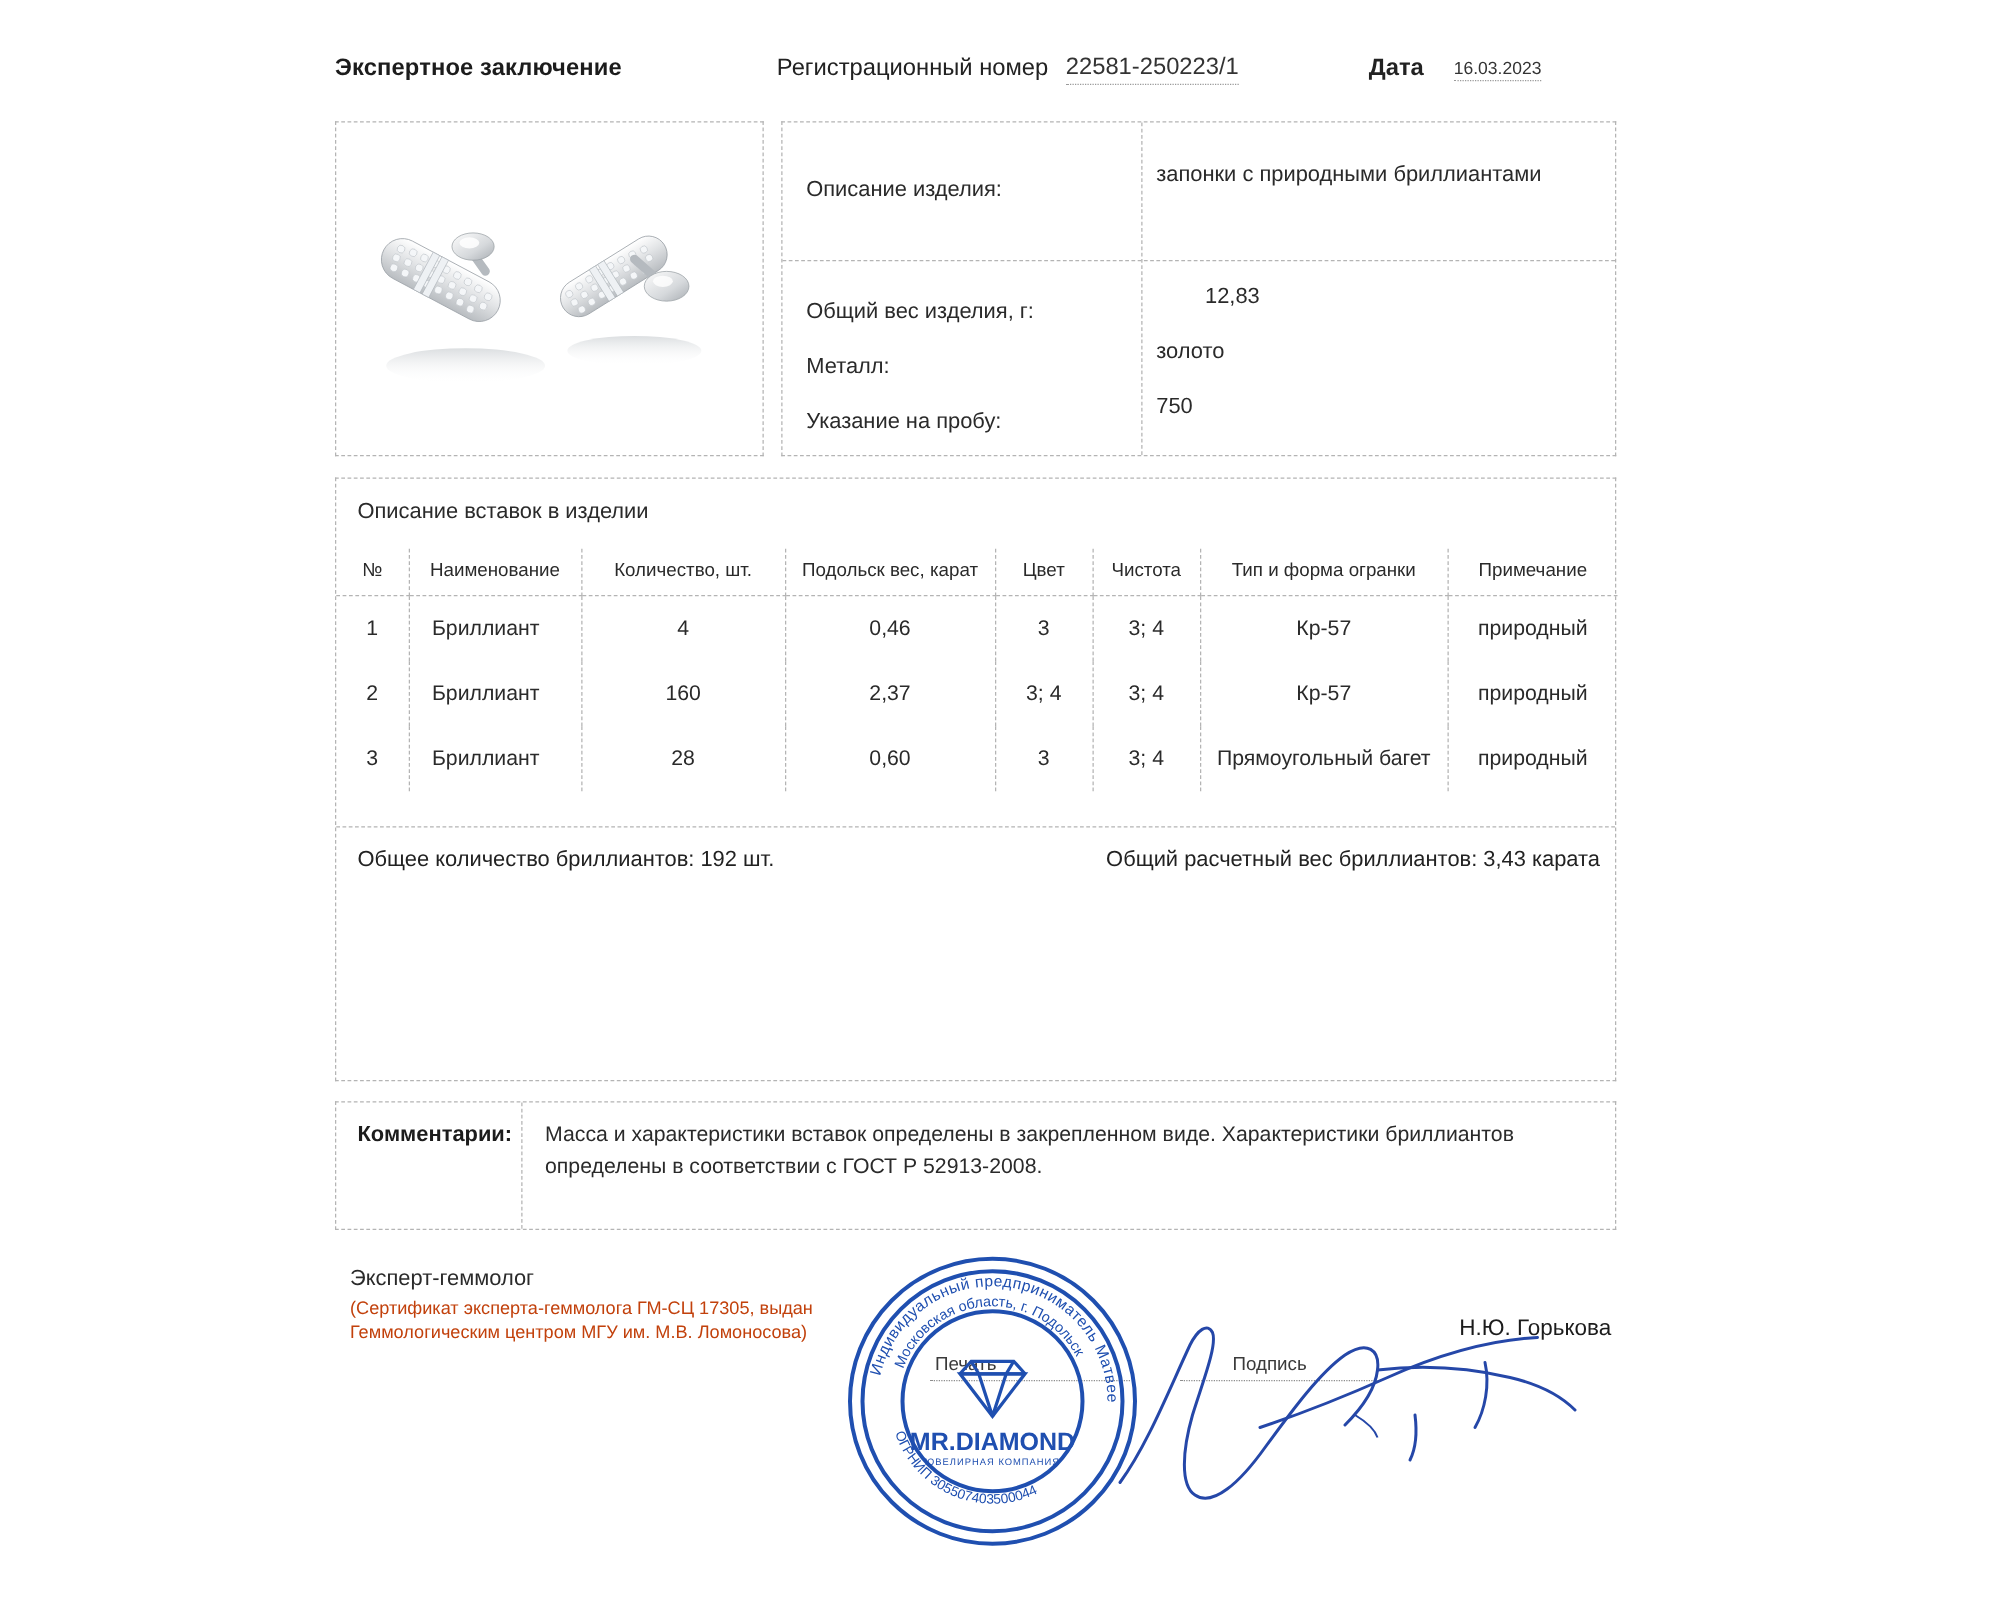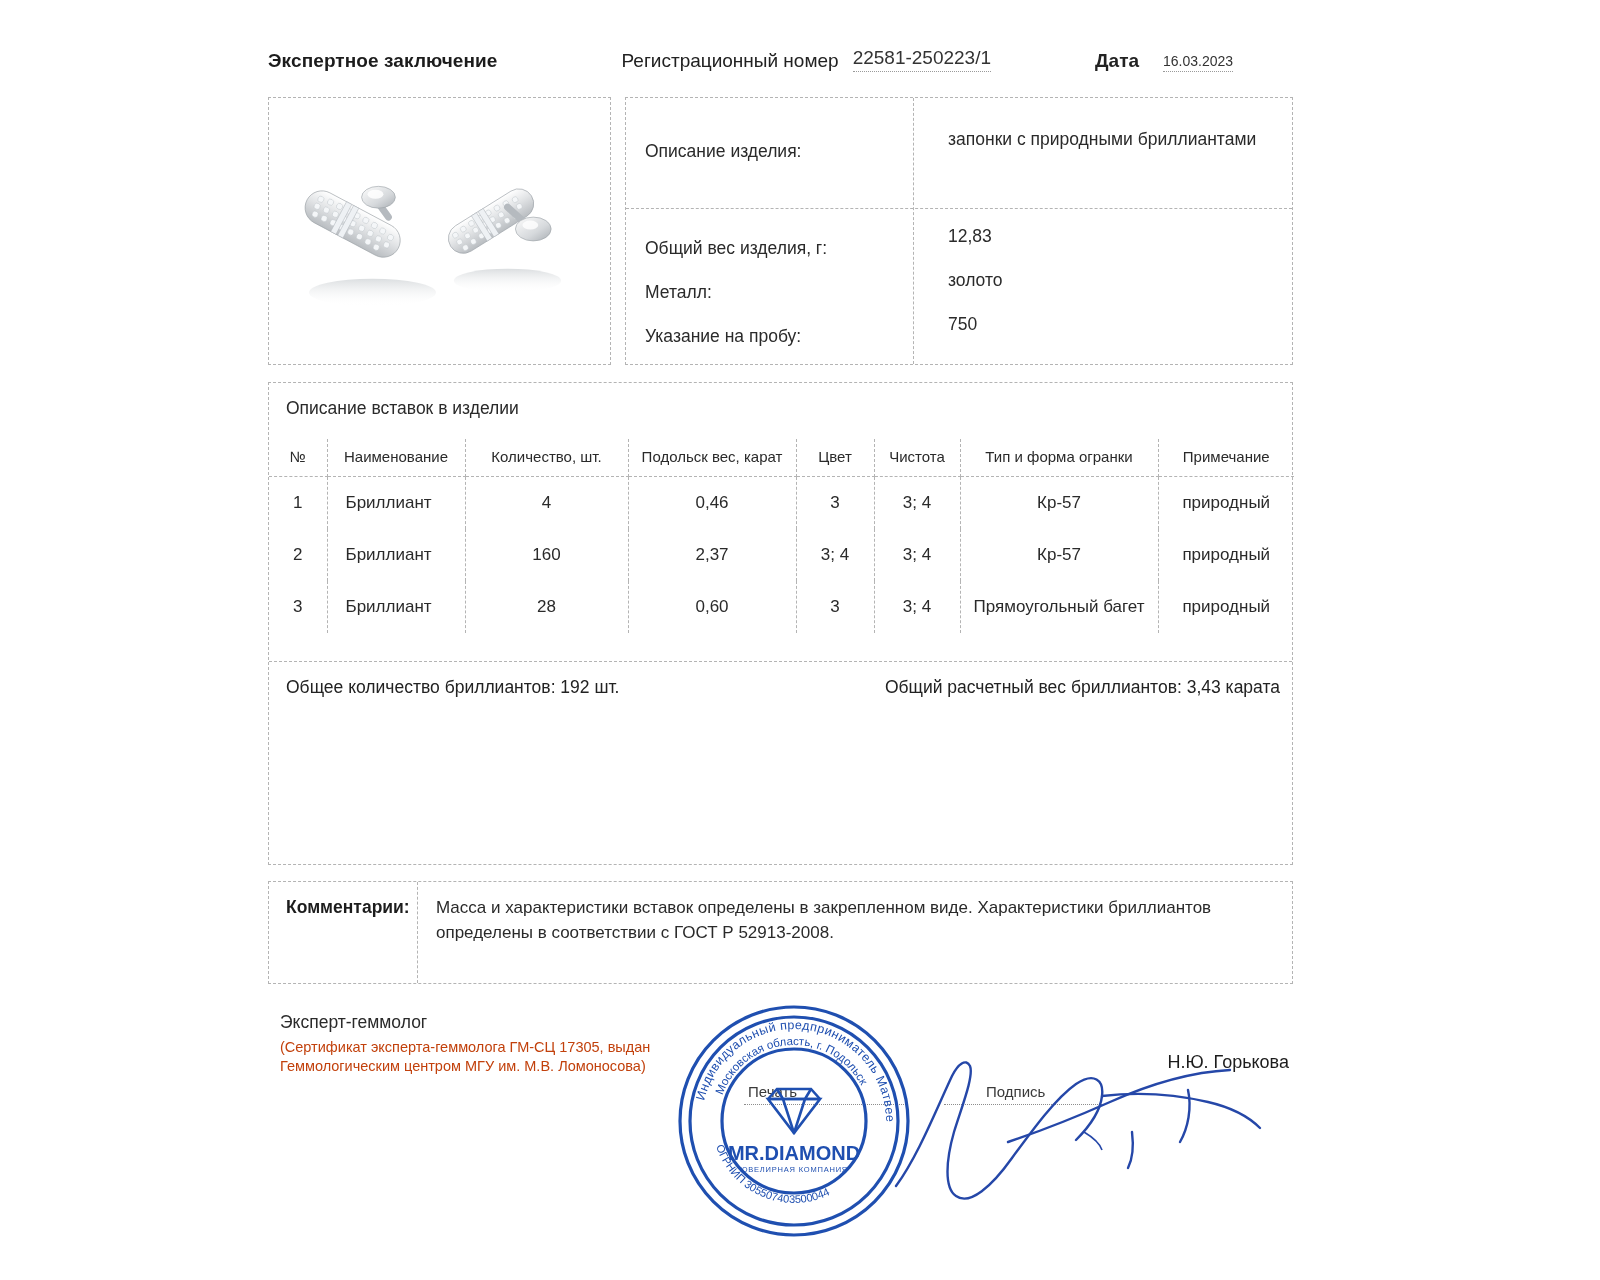--- a/index.html
+++ b/index.html
@@ -24,21 +24,21 @@
   }
 
   
   .header {
     position: absolute;
     left: 268px;
     top: 38px;
     width: 1025px;
     height: 34px;
     display: flex;
-    align-items: flex-end;
+    align-items: center;
   }
   .hdr-title {
     font-size: 19px;
     font-weight: bold;
     color: #1c1c1c;
     letter-spacing: 0.1px;
   }
   .hdr-reg-label {
     font-size: 19px;
     font-weight: normal;
@@ -102,26 +102,26 @@
   .desc-row .lbl {
     width: 287px;
     box-sizing: border-box;
     padding-left: 19px;
     font-size: 17.5px;
     color: #2a2a2a;
     margin-top: 12px;
   }
   .desc-row .val {
     flex: 1;
-    padding-left: 35px;
+    padding-left: 12px;
     font-size: 17.5px;
     color: #2a2a2a;
   }
   .desc-row.r1 { top: 31px; }
-  .desc-row.r2 { top: 128px; }
+  .desc-row.r2 { top: 128px; gap: 39px; }
   .desc-row.r3 { top: 172px; }
   .desc-row.r4 { top: 216px; }
 
   .vline {
     position: absolute;
     left: 287px;
     top: 0;
     width: 0;
     height: 100%;
     border-left: 1px dashed #b4b4b4;

